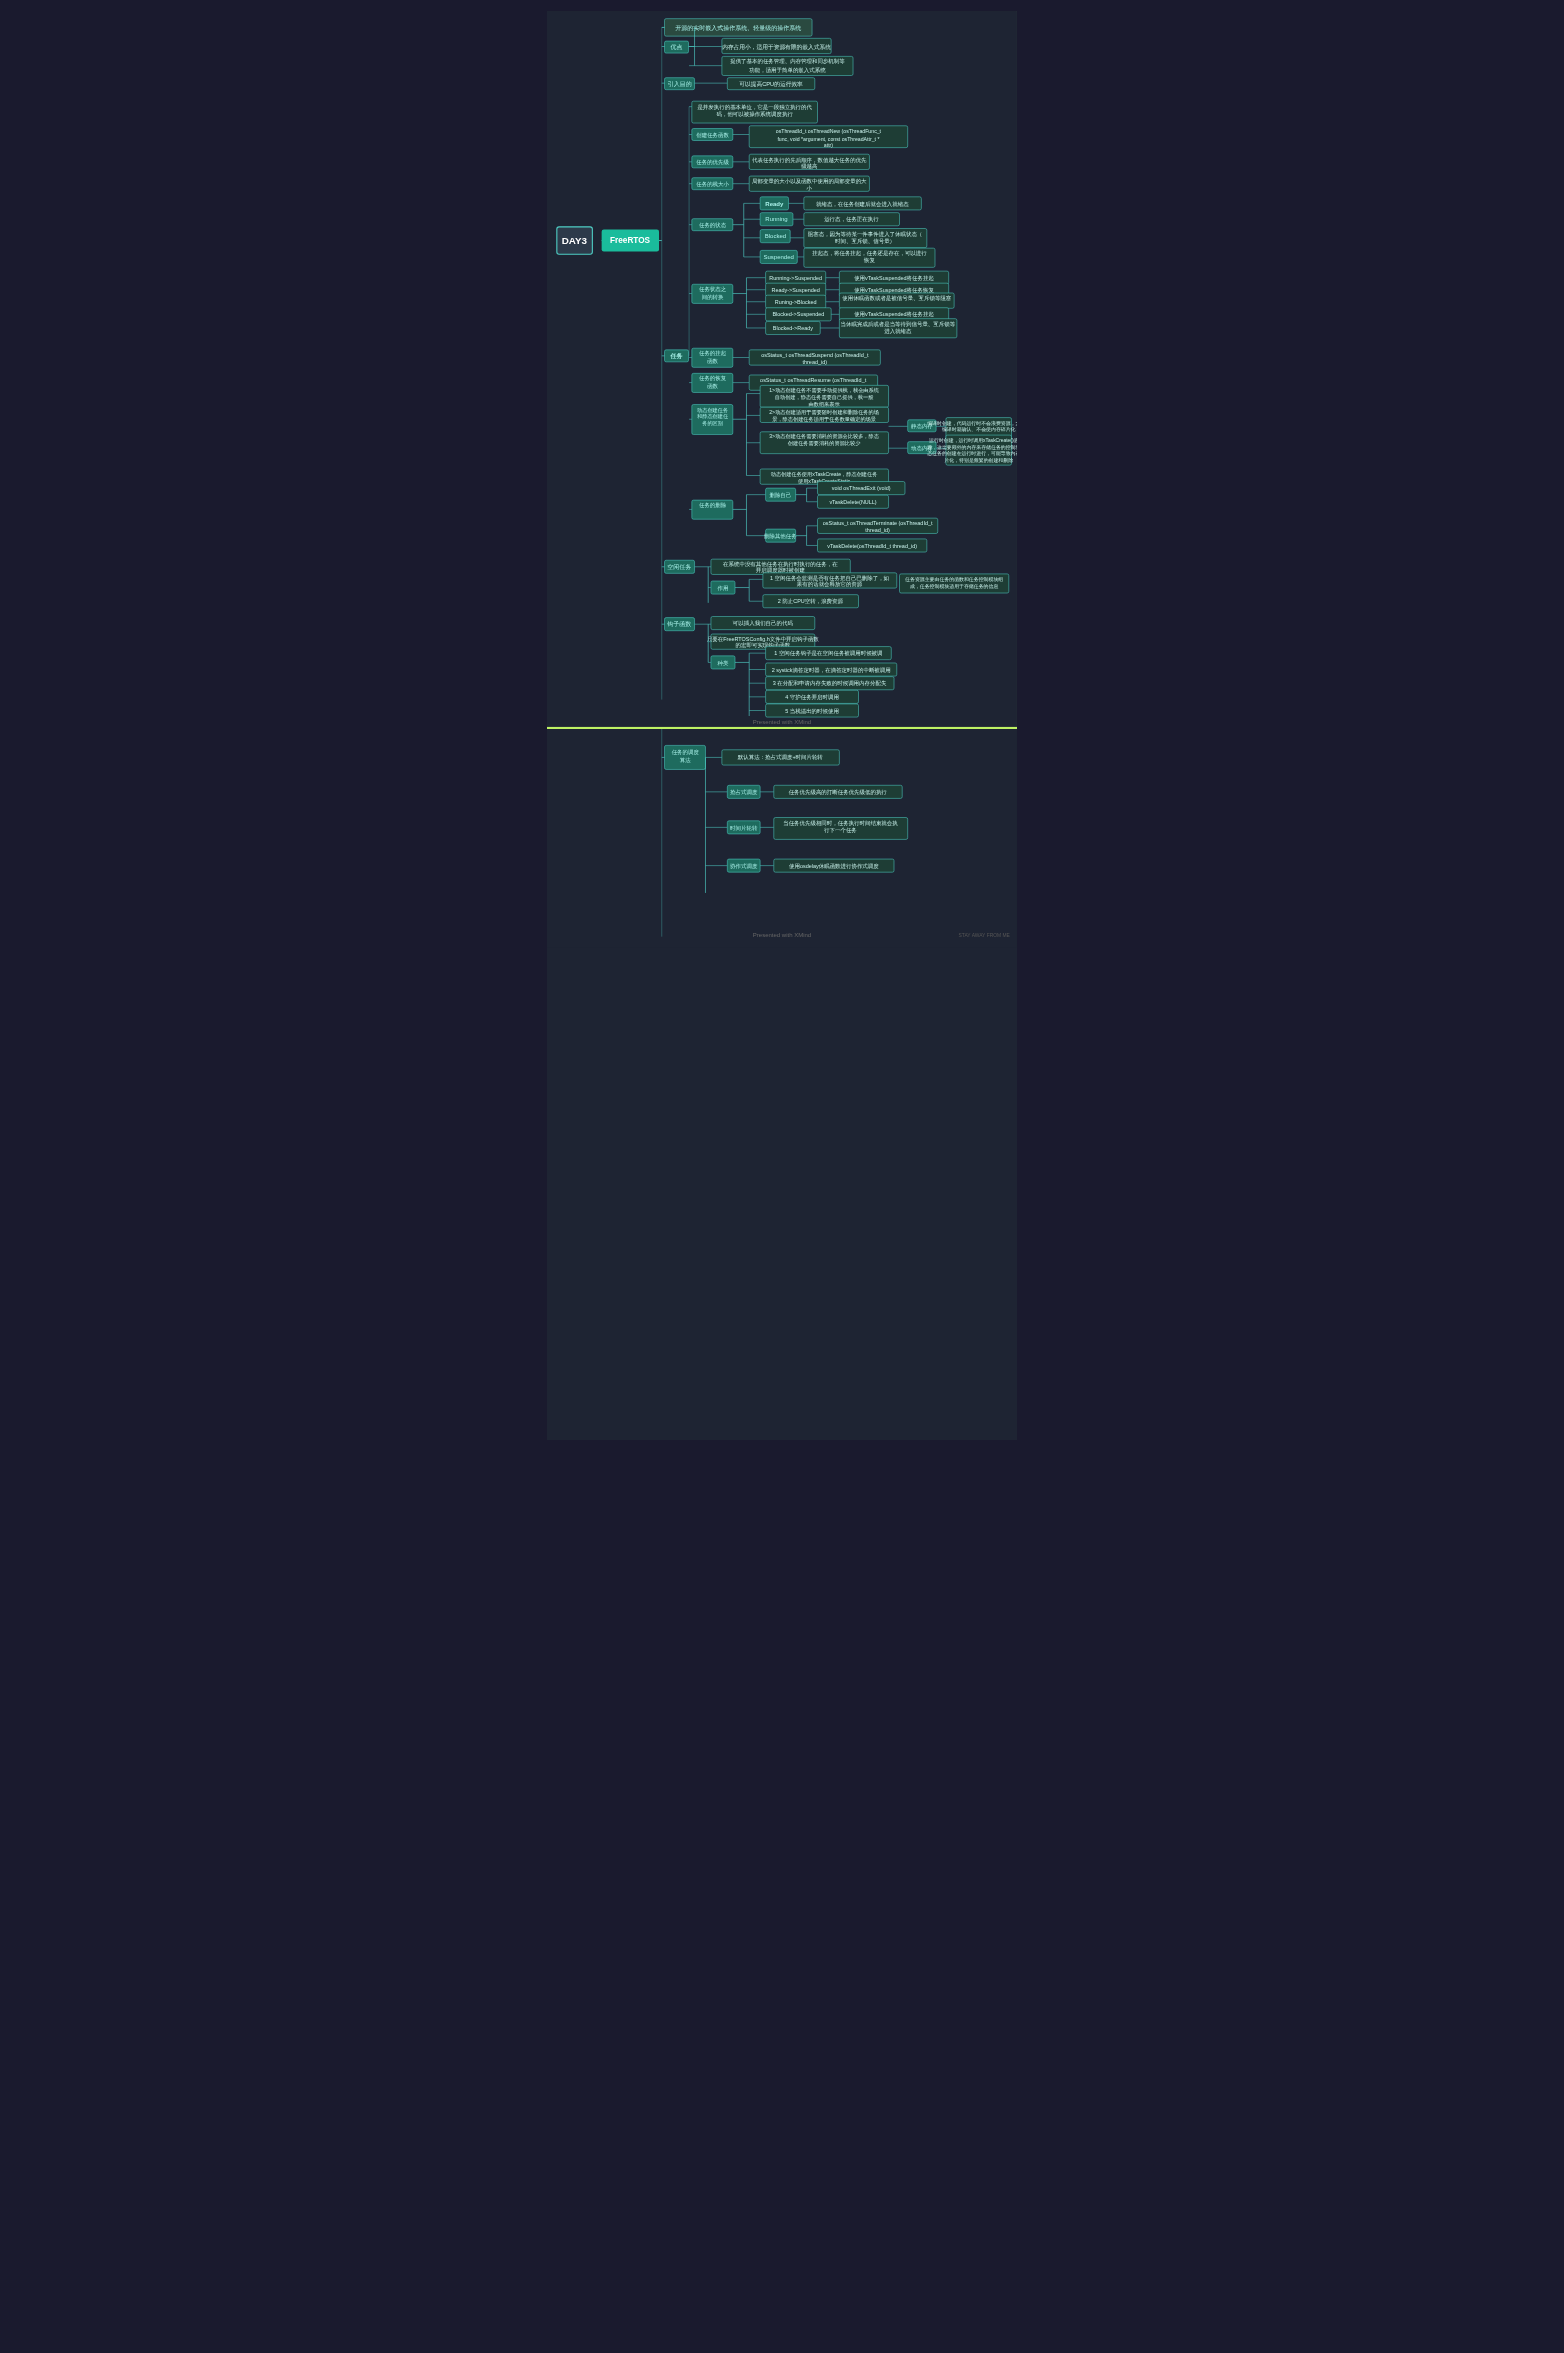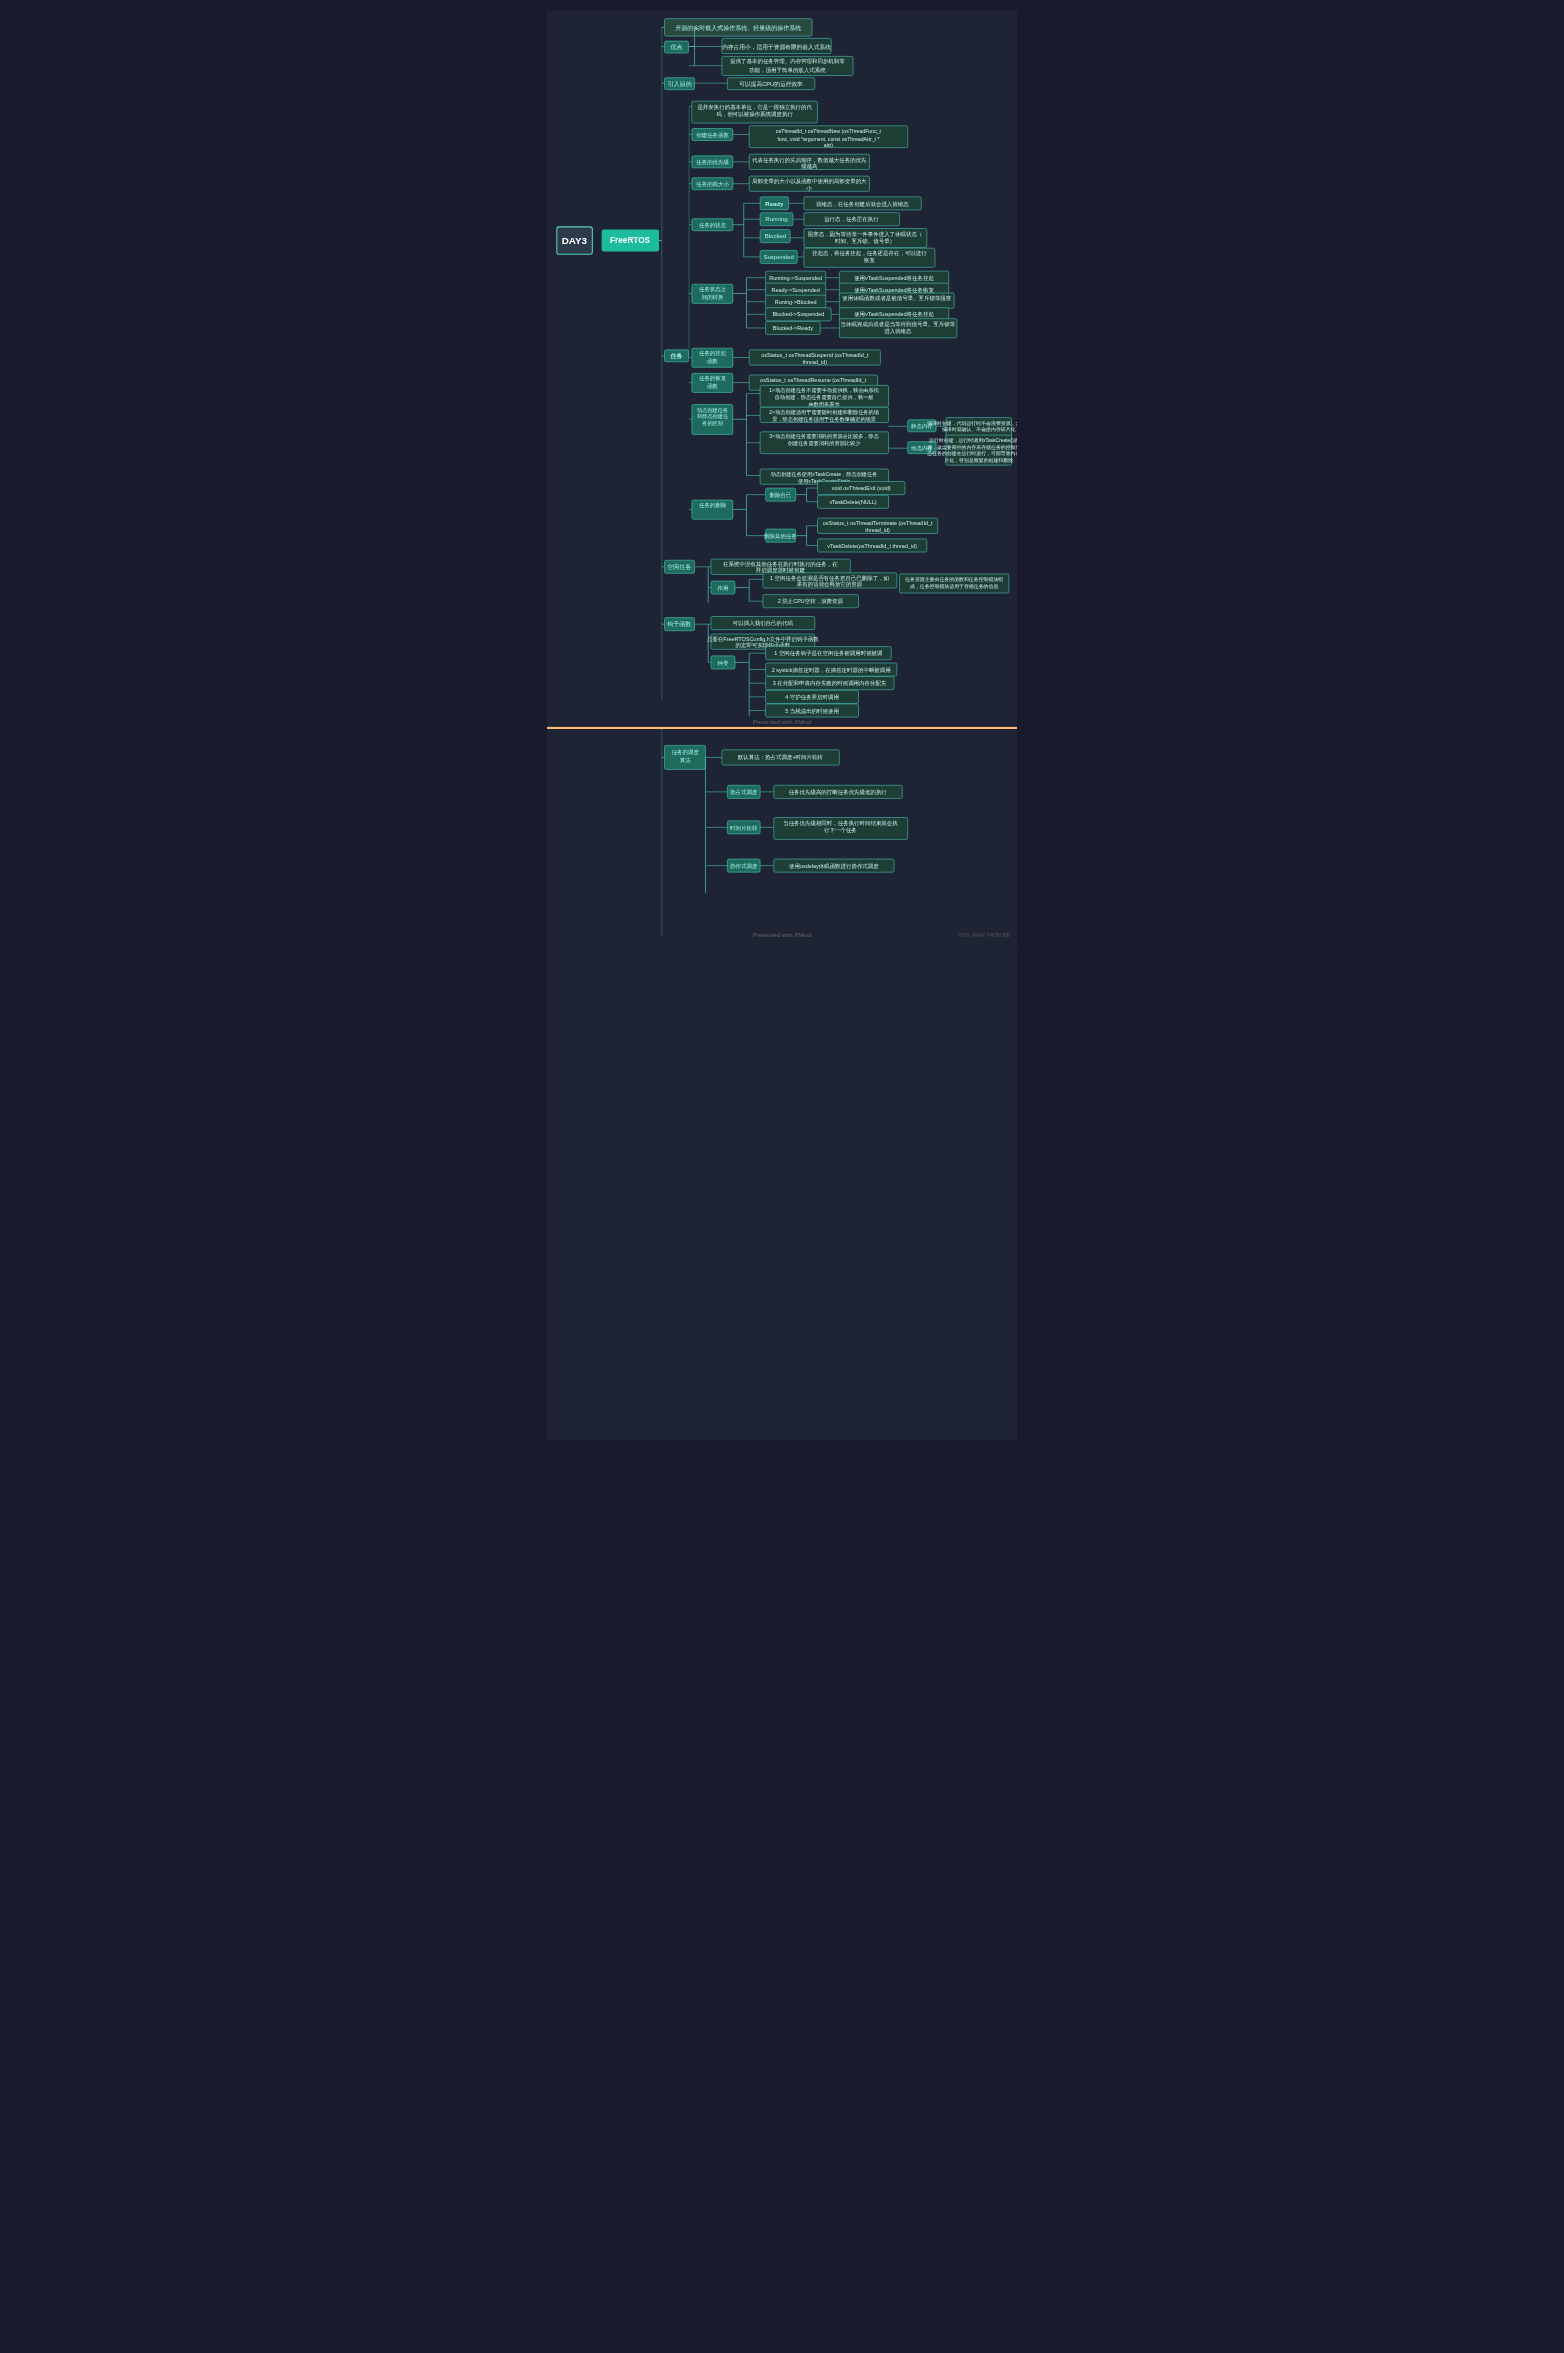--- a/index.html
+++ b/index.html
@@ -9,21 +9,21 @@
       min-height: 100vh;
       padding: 11px;
       color: #333;
     }
 
     
     .mindmap-wrapper {
       position: relative;
       width: 470px;
       margin: 0 auto;
-      background: #fdba74;
+      background: #bef264;
       min-height: 711px;
     }
 
     svg text {
       font-family: 'Microsoft YaHei', 'PingFang SC', sans-serif;
     }
   </style>
 </head>
 <body>
 

